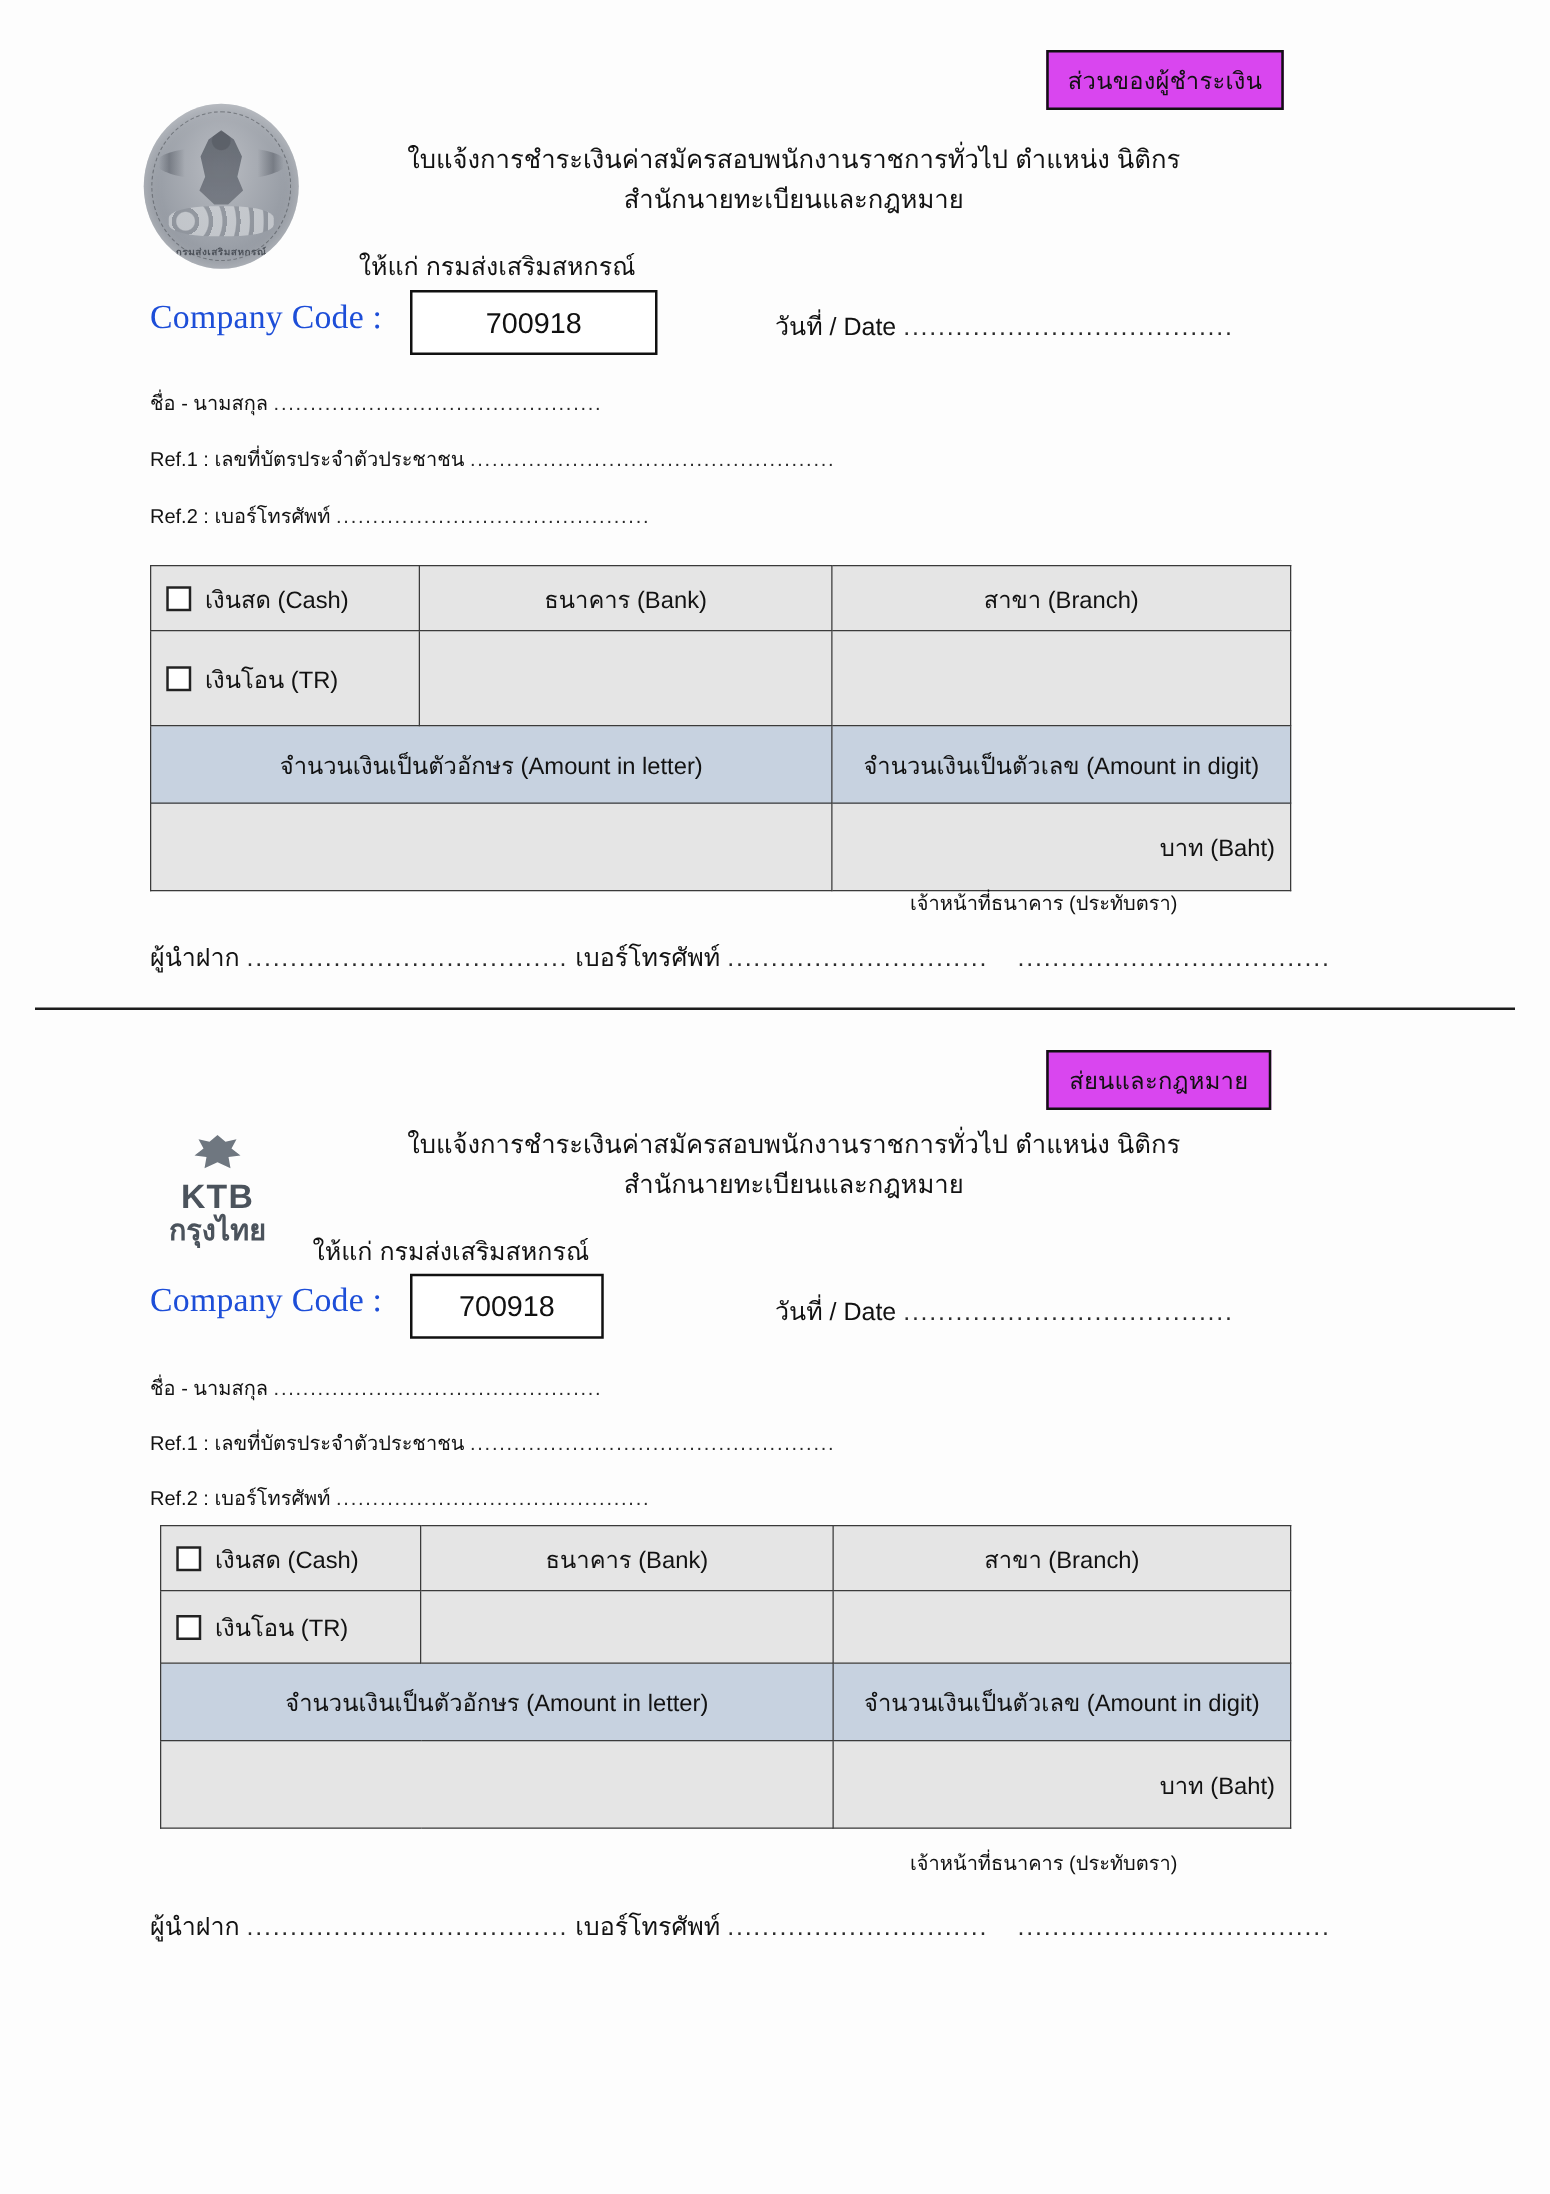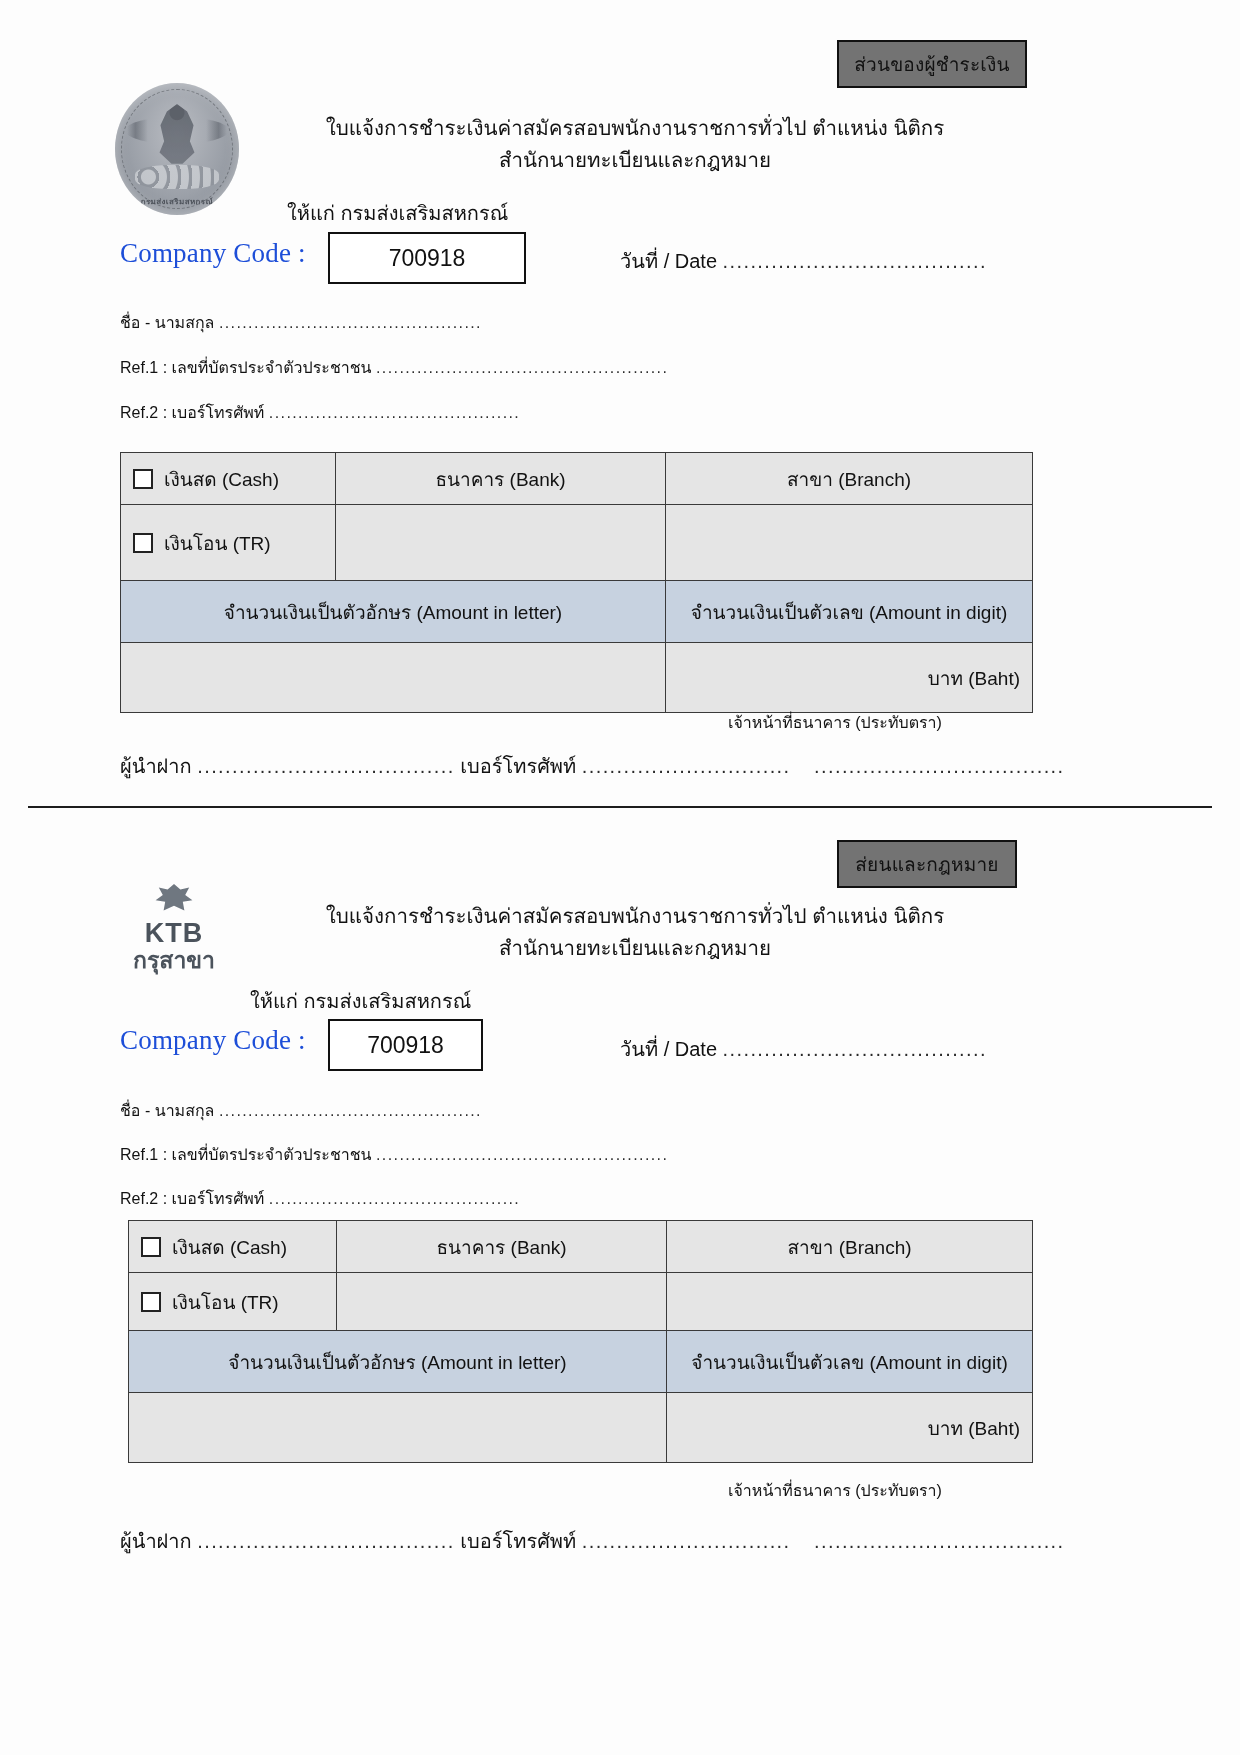--- a/index.html
+++ b/index.html
@@ -24,21 +24,21 @@
     left: 0;
     width: 1240px;
   }
   #slip-payer { top: 0; height: 880px; }
   #slip-bank  { top: 880px; height: 875px; }
 
   
   .corner-tag {
     position: absolute;
     border: 2px solid #111;
-    background: #737373;
+    background: #d946ef;
     display: flex;
     align-items: center;
     justify-content: center;
     font-size: 19px;
     letter-spacing: .2px;
     color: #111;
   }
 
   
   .seal {
@@ -339,24 +339,24 @@
 
     <div class="divider" style="top:806px;"></div>
   </section>
 
   <section class="slip" id="slip-bank">
 
     <div class="corner-tag" style="left:837px; top:-40px; width:180px; height:48px;">
       <span>ส่ยนและกฎหมาย</span>
     </div>
 
-    <div class="ktb-logo" style="left:118px; top:4px;">
+    <div class="ktb-logo" style="left:118px; top:28px;">
       <div class="mark"></div>
       <div class="ktb-text">KTB</div>
-      <div class="ktb-thai">กรุสาขา</div>
+      <div class="ktb-thai">กรุงไทย</div>
     </div>
 
     <div class="title-block" style="left:270px; top:20px; width:730px;">
       <span>ใบแจ้งการชำระเงินค่าสมัครสอบพนักงานราชการทั่วไป ตำแหน่ง นิติกร</span>
       <span class="title-line2">สำนักนายทะเบียนและกฎหมาย</span>
     </div>
 
     <div class="recipient" style="left:250px; top:105px;">ให้แก่  กรมส่งเสริมสหกรณ์</div>
 
     <div class="cc-label" style="left:120px; top:145px;">Company Code :</div>

